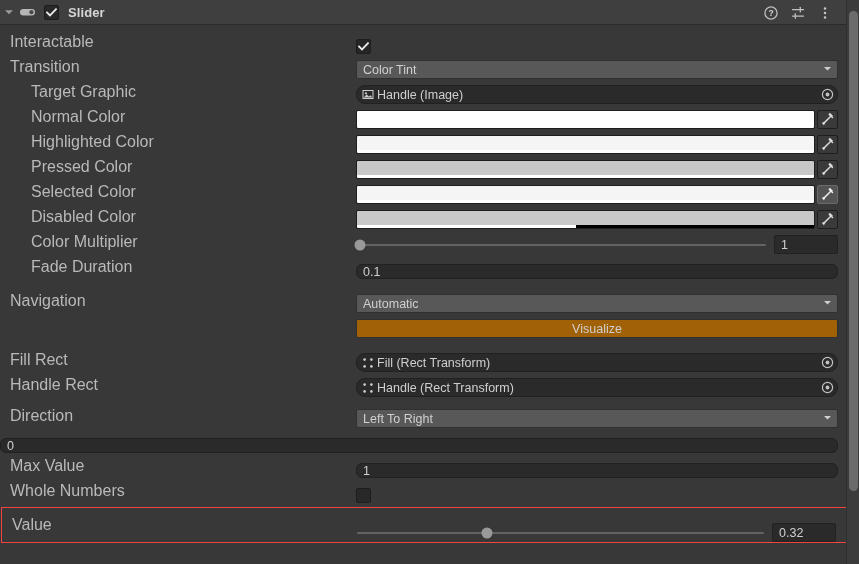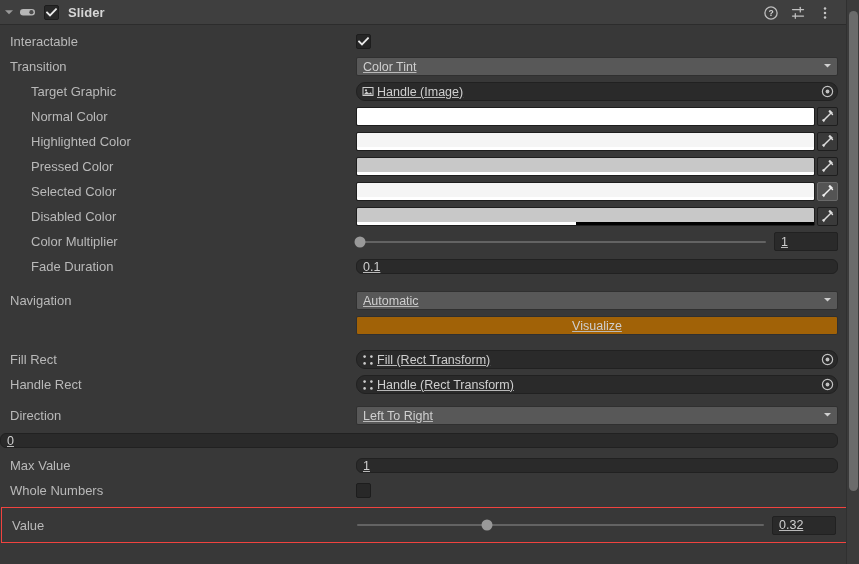--- a/index.html
+++ b/index.html
@@ -73,32 +73,31 @@
   .row {
     position: relative;
     height: 25px;
     display: flex;
     align-items: center;
   }
   .label {
     width: 356px;
     padding-left: 10px;
     color: #b9b9b9;
-    font-size: 13px;
+    font-size: 16px;
     white-space: nowrap;
     flex: 0 0 auto;
   }
   .label.indent { padding-left: 31px; }
   .field {
     flex: 1 1 auto;
     display: flex;
-    align-items: center;
+    align-items: flex-end;
     padding-right: 21px;
     height: 100%;
-    text-decoration: underline;
   }
 
   
   .cbox {
     width: 15px; height: 15px;
     background: #282828;
     border: 1px solid #1d1d1d;
     border-radius: 2px;
     display: flex; align-items: center; justify-content: center;
   }

